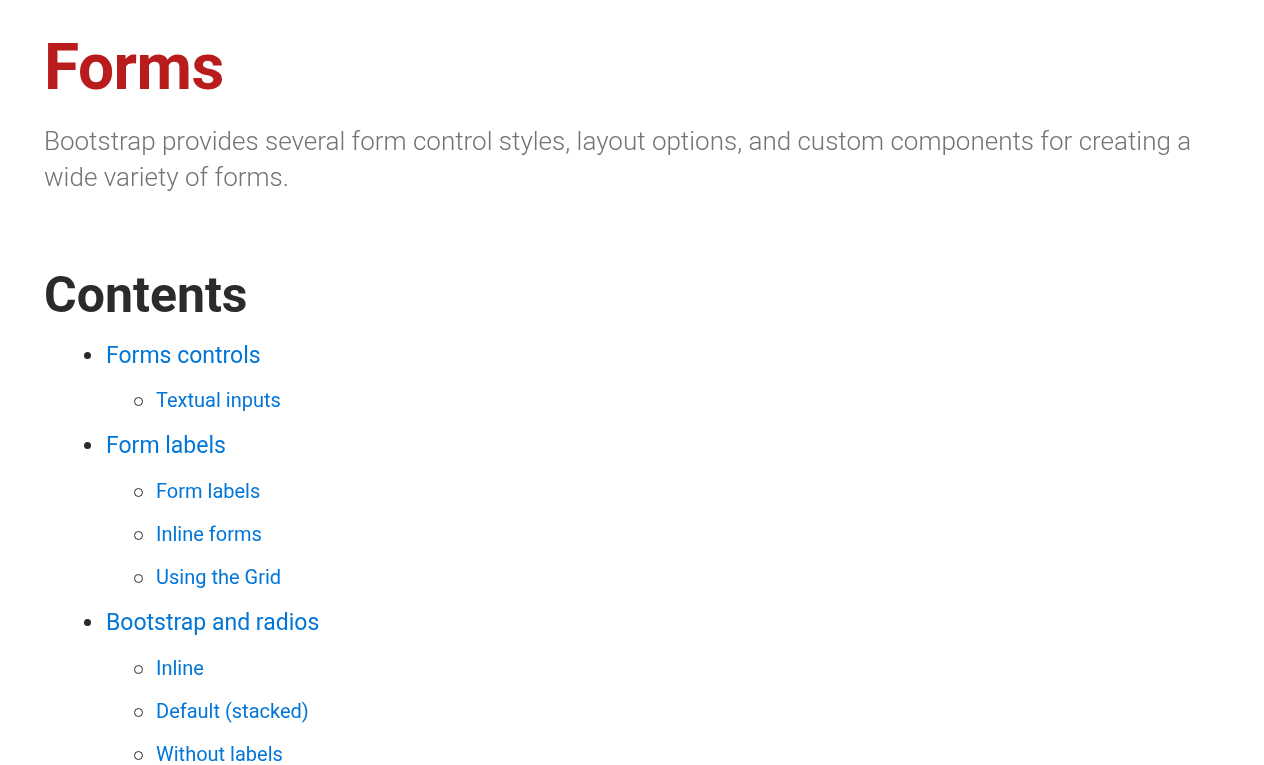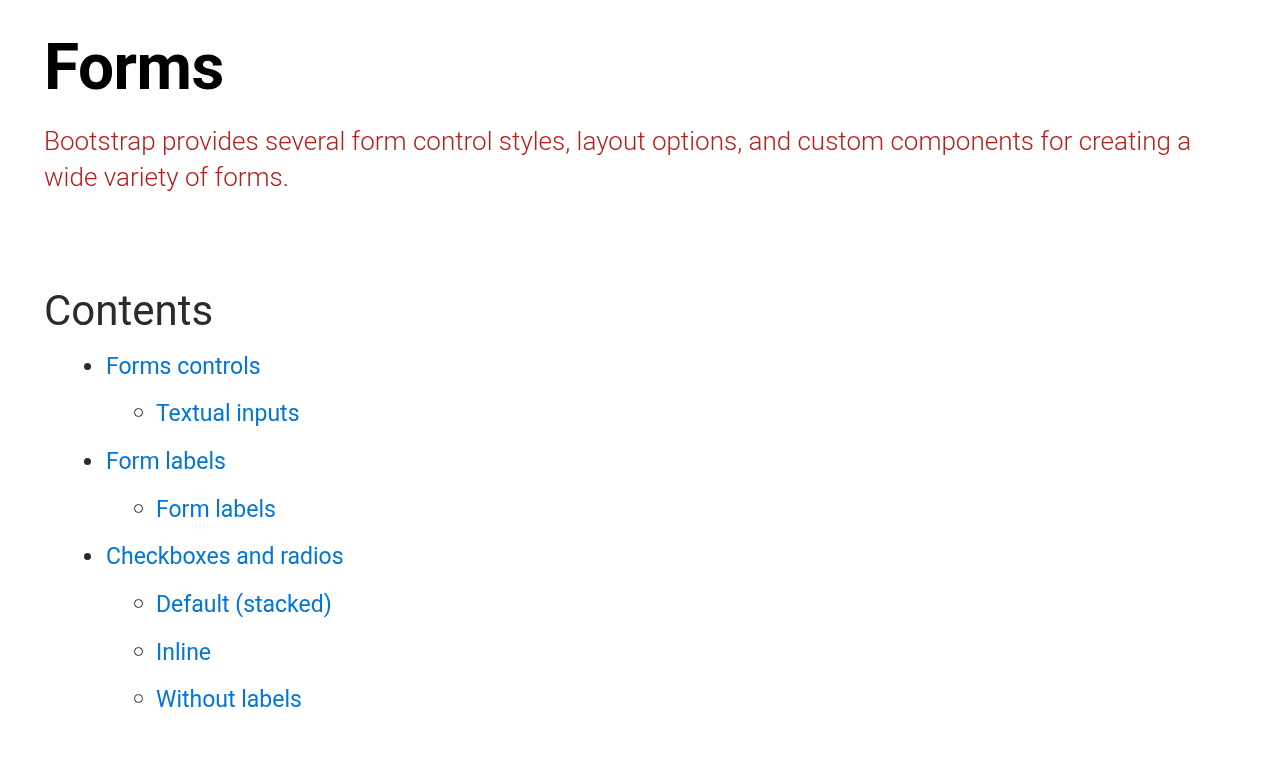--- a/index.html
+++ b/index.html
@@ -10,35 +10,35 @@
     body {
       font-family: "Segoe UI", -apple-system, BlinkMacSystemFont, Roboto, "Helvetica Neue", Arial, sans-serif;
       color: #2b2b2b;
       background: #ffffff;
       padding: 30px 44px;
       width: 1264px;
     }
     h1.page-title {
       font-size: 64px;
       font-weight: 700;
-      color: #000000;
+      color: #b91c1c;
       margin-bottom: 18px;
       letter-spacing: -0.5px;
     }
     p.lead {
       font-size: 26px;
       font-weight: 300;
-      color: #b91c1c;
+      color: #737373;
       line-height: 1.4;
       max-width: 1150px;
-      margin-bottom: 90px;
+      margin-bottom: 70px;
     }
     h2.contents-heading {
-      font-size: 42px;
-      font-weight: 400;
+      font-size: 50px;
+      font-weight: 700;
       color: #2b2b2b;
       margin-bottom: 14px;
     }
     ul.toc {
       list-style: none;
       padding-left: 40px;
     }
     ul.toc > li {
       position: relative;
       padding-left: 22px;
@@ -58,21 +58,21 @@
     }
     ul.toc-sub {
       list-style: none;
       padding-left: 28px;
       margin-top: 12px;
     }
     ul.toc-sub > li {
       position: relative;
       padding-left: 22px;
       margin-bottom: 12px;
-      font-size: 23px;
+      font-size: 20px;
       line-height: 1.55;
     }
     ul.toc-sub > li::before {
       content: "";
       position: absolute;
       left: 0;
       top: 12px;
       width: 7px;
       height: 7px;
       border: 1.5px solid #2b2b2b;
@@ -101,29 +101,35 @@
         <a href="#" class="toc-link">Textual inputs</a>
       </li>
     </ul>
   </li>
   <li>
     <a href="#" class="toc-link">Form labels</a>
     <ul class="toc-sub">
       <li>
         <a href="#" class="toc-link">Form labels</a>
       </li>
+      <li>
+        <a href="#" class="toc-link">Inline forms</a>
+      </li>
+      <li>
+        <a href="#" class="toc-link">Using the Grid</a>
+      </li>
     </ul>
   </li>
   <li>
-    <a href="#" class="toc-link">Checkboxes and radios</a>
+    <a href="#" class="toc-link">Bootstrap and radios</a>
     <ul class="toc-sub">
       <li>
-        <a href="#" class="toc-link">Default (stacked)</a>
+        <a href="#" class="toc-link">Inline</a>
       </li>
       <li>
-        <a href="#" class="toc-link">Inline</a>
+        <a href="#" class="toc-link">Default (stacked)</a>
       </li>
       <li>
         <a href="#" class="toc-link">Without labels</a>
       </li>
     </ul>
   </li>
 </ul>
 
 </body></html>

